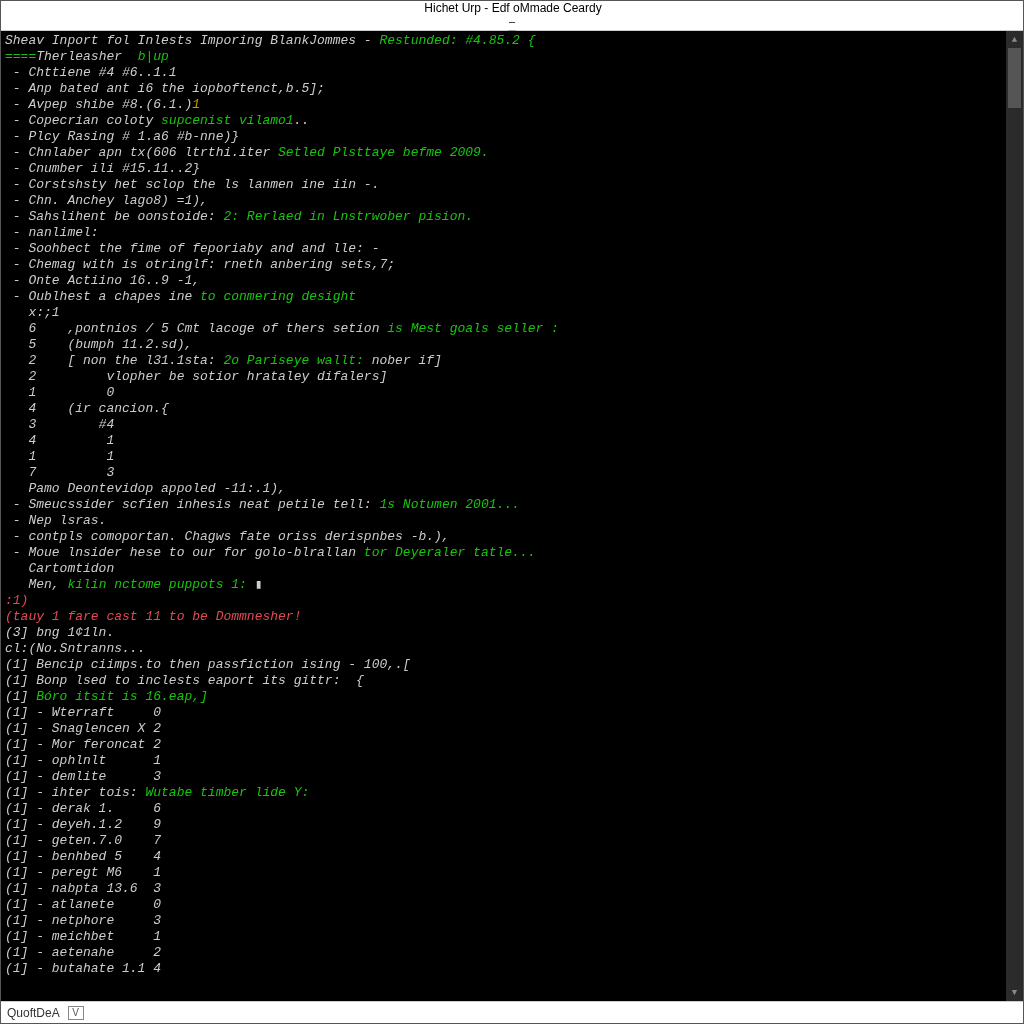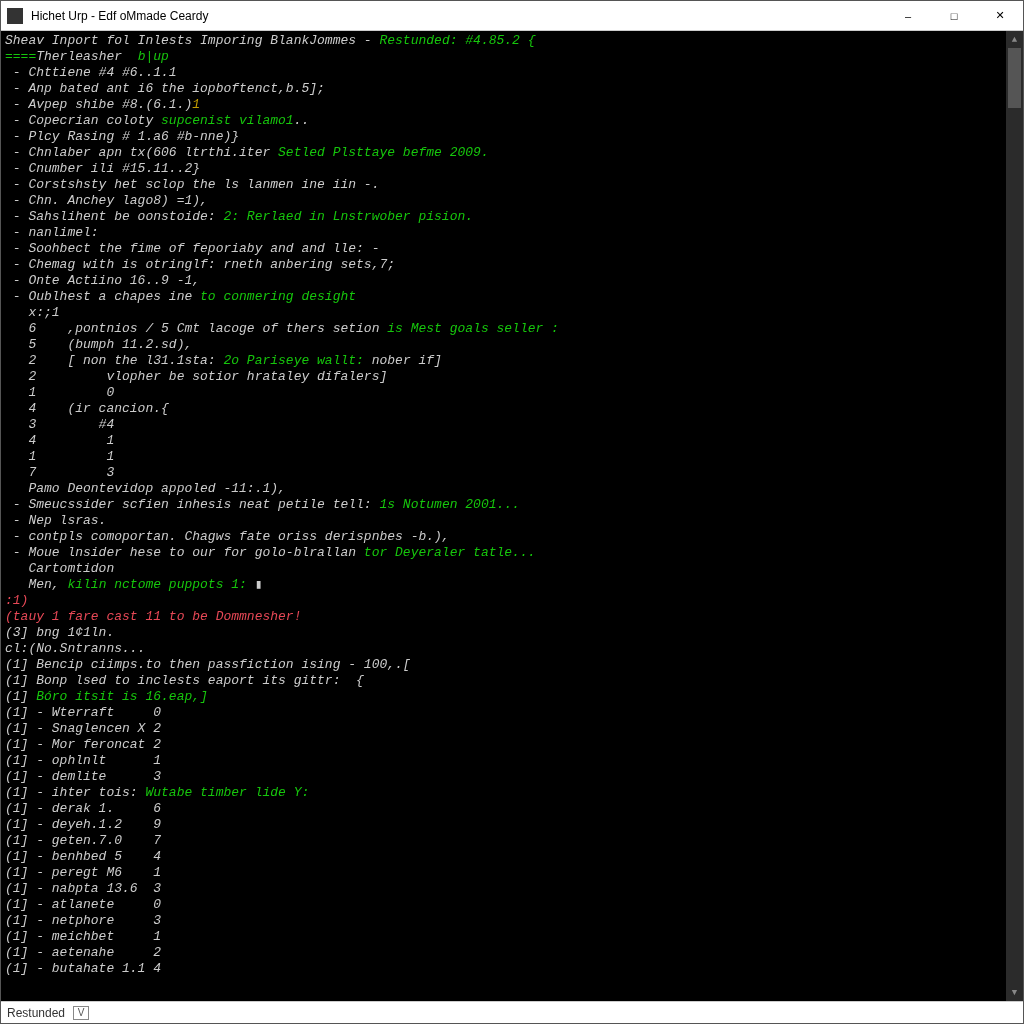--- a/index.html
+++ b/index.html
@@ -1,18 +1,18 @@
 <!DOCTYPE html>
 <html><head>
 <meta charset="utf-8">
 <style>
   * { margin: 0; padding: 0; box-sizing: border-box; }
   html, body { width: 1024px; height: 1024px; overflow: hidden; font-family: Consolas, "Courier New", monospace; background: #fff; }
   .window { width: 1024px; height: 1024px; border: 1px solid #555; display: flex; flex-direction: column; }
-  .titlebar { height: 30px; background: #fff; display: flex; align-items: center; border-bottom: 1px solid #ccc; }
+  .titlebar { height: 30px; background: #fff; display: flex; align-items: center; border-bottom: 1px solid #ccc; flex-direction: column; }
   .titlebar-icon { width: 16px; height: 16px; margin: 0 6px; background: #333; }
   .titlebar-text { flex: 1; font-family: "Segoe UI", Tahoma, sans-serif; font-size: 12px; color: #000; padding-left: 2px; }
   .win-btn { width: 46px; height: 30px; display: flex; align-items: center; justify-content: center; font-family: "Segoe UI Symbol", sans-serif; font-size: 11px; color: #000; }
   .client { flex: 1; background: #000; color: #ccc; font-size: 13px; line-height: 16px; position: relative; display: flex; }
   .terminal { flex: 1; padding: 2px 4px 2px 4px; white-space: pre; overflow: hidden; font-style: italic; }
   .scrollbar { width: 17px; background: #2b2b2b; position: relative; }
   .scroll-up, .scroll-down { height: 17px; width: 17px; display: flex; align-items: center; justify-content: center; color: #888; font-size: 9px; }
   .scroll-up { position: absolute; top: 0; }
   .scroll-down { position: absolute; bottom: 0; }
   .scroll-thumb { position: absolute; top: 17px; left: 2px; width: 13px; height: 60px; background: #555; }
@@ -37,16 +37,16 @@
   </div>
   <div class="client">
     <div class="terminal" id="terminal"><div class="line"><span class="w">Sheav Inport fol Inlests Imporing BlankJommes - </span><span class="g">Restunded: #4.85.2 {</span></div><div class="line"><span class="g">====</span><span class="w">Therleasher  </span><span class="g">b|up</span></div><div class="line"><span class="w"> - Chttiene #4 #6..1.1</span></div><div class="line"><span class="w"> - Anp bated ant i6 the iopboftenct,b.5];</span></div><div class="line"><span class="w"> - Avpep shibe #8.(6.1.)</span><span class="y">1</span></div><div class="line"><span class="w"> - Copecrian coloty </span><span class="g">supcenist vilamo1</span><span class="w">..</span></div><div class="line"><span class="w"> - Plcy Rasing # 1.a6 #b-nne)}</span></div><div class="line"><span class="w"> - Chnlaber apn tx(606 ltrthi.iter </span><span class="g">Setled Plsttaye befme 2009.</span></div><div class="line"><span class="w"> - Cnumber ili #15.11..2}</span></div><div class="line"><span class="w"> - Corstshsty het sclop the ls lanmen ine iin -.</span></div><div class="line"><span class="w"> - Chn. Anchey lago8) =1),</span></div><div class="line"><span class="w"> - Sahslihent be oonstoide: </span><span class="g">2: Rerlaed in Lnstrwober pision.</span></div><div class="line"><span class="w"> - nanlimel:</span></div><div class="line"><span class="w"> - Soohbect the fime of feporiaby and and lle: -</span></div><div class="line"><span class="w"> - Chemag with is otringlf: rneth anbering sets,7;</span></div><div class="line"><span class="w"> - Onte Actiino 16..9 -1,</span></div><div class="line"><span class="w"> - Oublhest a chapes ine </span><span class="g">to conmering desight</span></div><div class="line"><span class="w">   x:;1</span></div><div class="line"><span class="w">   6    ,pontnios / 5 Cmt lacoge of thers setion </span><span class="g">is Mest goals seller :</span></div><div class="line"><span class="w">   5    (bumph 11.2.sd),</span></div><div class="line"><span class="w">   2    [ non the l31.1sta: </span><span class="g">2o Pariseye wallt:</span><span class="w"> nober if]</span></div><div class="line"><span class="w">   2         vlopher be sotior hrataley difalers]</span></div><div class="line"><span class="w">   1         0</span></div><div class="line"><span class="w">   4    (ir cancion.{</span></div><div class="line"><span class="w">   3        #4</span></div><div class="line"><span class="w">   4         1</span></div><div class="line"><span class="w">   1         1</span></div><div class="line"><span class="w">   7         3</span></div><div class="line"><span class="w">   Pamo Deontevidop appoled -11:.1),</span></div><div class="line"><span class="w"> - Smeucssider scfien inhesis neat petile tell: </span><span class="g">1s Notumen 2001...</span></div><div class="line"><span class="w"> - Nep lsras.</span></div><div class="line"><span class="w"> - contpls comoportan. Chagws fate oriss derispnbes -b.),</span></div><div class="line"><span class="w"> - Moue lnsider hese to our for golo-blrallan </span><span class="g">tor Deyeraler tatle...</span></div><div class="line"><span class="w">   Cartomtidon</span></div><div class="line"><span class="w">   Men, </span><span class="g">kilin nctome puppots 1: </span><span class="w">▮</span></div><div class="line"><span class="r">:1)</span></div><div class="line"><span class="r">(tauy 1 fare cast 11 to be Dommnesher!</span></div><div class="line"><span class="w">(3] bng 1¢1ln.</span></div><div class="line"><span class="w">cl:(No.Sntranns...</span></div><div class="line"><span class="w">(1] Bencip ciimps.to then passfiction ising - 100,.[</span></div><div class="line"><span class="w">(1] Bonp lsed to inclests eaport its gittr:  {</span></div><div class="line"><span class="w">(1] </span><span class="g">Bóro itsit is 16.eap,]</span></div><div class="line"><span class="w">(1] - Wterraft     0</span></div><div class="line"><span class="w">(1] - Snaglencen X 2</span></div><div class="line"><span class="w">(1] - Mor feroncat 2</span></div><div class="line"><span class="w">(1] - ophlnlt      1</span></div><div class="line"><span class="w">(1] - demlite      3</span></div><div class="line"><span class="w">(1] - ihter tois: </span><span class="g">Wutabe timber lide Y:</span></div><div class="line"><span class="w">(1] - derak 1.     6</span></div><div class="line"><span class="w">(1] - deyeh.1.2    9</span></div><div class="line"><span class="w">(1] - geten.7.0    7</span></div><div class="line"><span class="w">(1] - benhbed 5    4</span></div><div class="line"><span class="w">(1] - peregt M6    1</span></div><div class="line"><span class="w">(1] - nabpta 13.6  3</span></div><div class="line"><span class="w">(1] - atlanete     0</span></div><div class="line"><span class="w">(1] - netphore     3</span></div><div class="line"><span class="w">(1] - meichbet     1</span></div><div class="line"><span class="w">(1] - aetenahe     2</span></div><div class="line"><span class="w">(1] - butahate 1.1 4</span></div></div>
     <div class="scrollbar">
       <div class="scroll-up">▲</div>
       <div class="scroll-thumb"></div>
       <div class="scroll-down">▼</div>
     </div>
   </div>
   <div class="statusbar">
-    <span>Restunded</span>
+    <span>QuoftDeA</span>
     <span class="status-box">V</span>
   </div>
 </div>
 
 </body></html>

